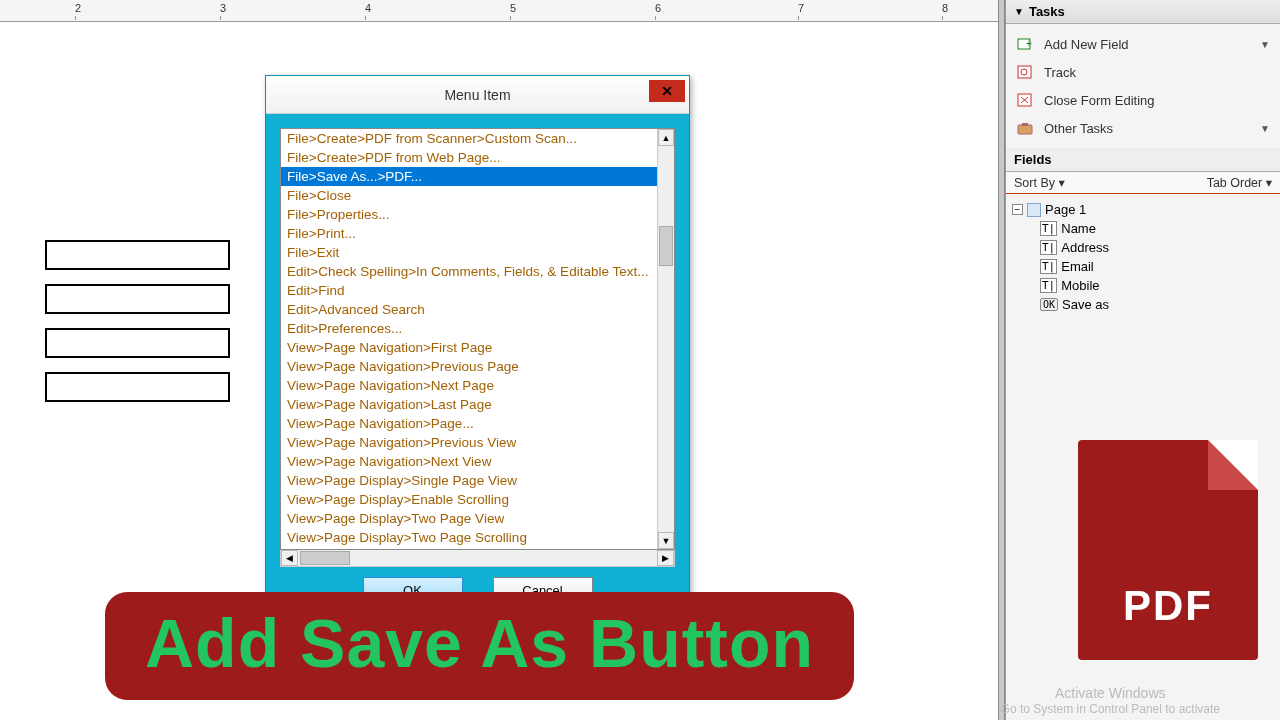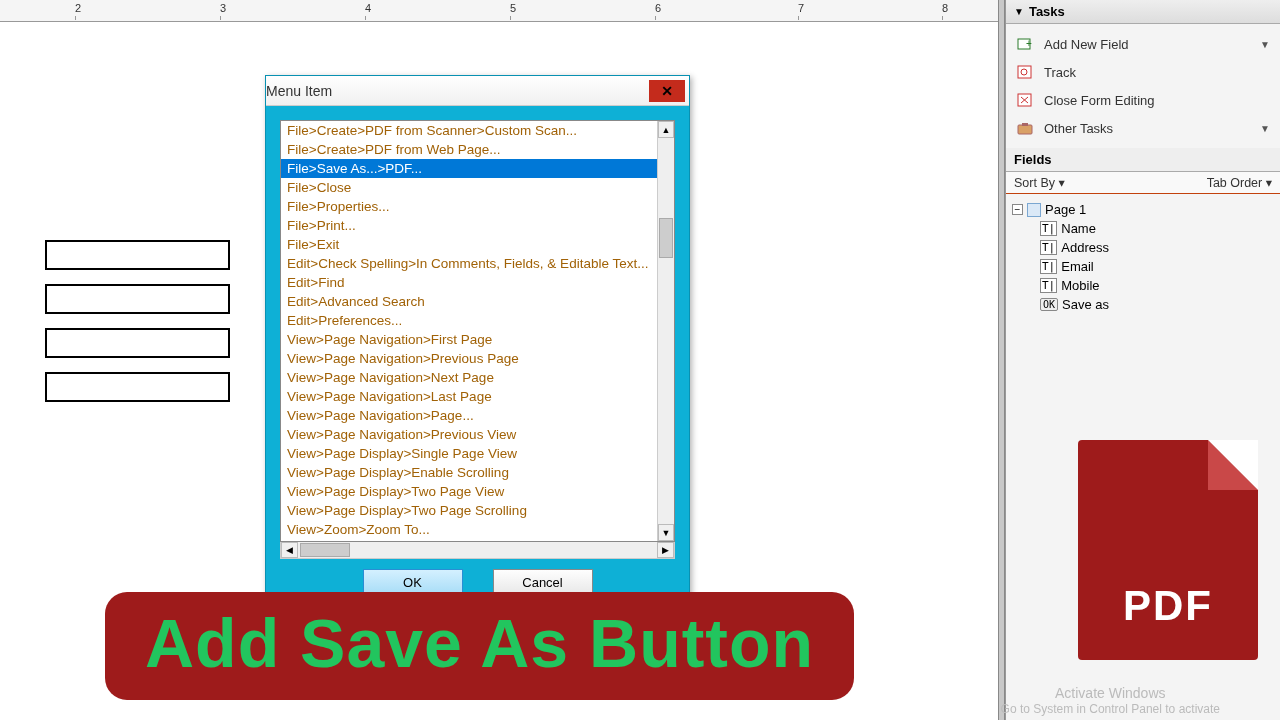--- a/index.html
+++ b/index.html
@@ -5,21 +5,21 @@
 * { box-sizing: border-box; margin: 0; padding: 0; }
 body { font-family: "Segoe UI", Tahoma, sans-serif; font-size: 13px; background: #fff; width: 1280px; height: 720px; overflow: hidden; position: relative; }
 .main-area { position: absolute; left: 0; top: 0; width: 1005px; height: 720px; background: #fff; }
 .ruler-h { position: absolute; left: 0; top: 0; width: 1005px; height: 22px; background: #f5f5f5; border-bottom: 1px solid #999; }
 .ruler-h .tick { position: absolute; top: 2px; font-size: 11px; color: #333; }
 .ruler-h .tick::after { content:""; position:absolute; left:0; top:14px; width:1px; height:4px; background:#999; }
 .doc-bg { position: absolute; left: 0; top: 22px; width: 1005px; height: 700px; background: #fff; }
 .form-fields { position: absolute; left: 45px; top: 218px; }
 .form-fields .field-box { width: 185px; height: 30px; border: 2px solid #000; margin-bottom: 14px; }
 .dialog { position: absolute; left: 265px; top: 75px; width: 425px; background: #0eb0d6; border: 1px solid #0891b2; box-shadow: 2px 2px 6px rgba(0,0,0,0.3); }
-.dialog-titlebar { height: 30px; background: linear-gradient(to bottom,#fff,#f0f0f0); display:flex; align-items:center; justify-content:flex-start; position:relative; border-bottom:1px solid #ccc;}
+.dialog-titlebar { height: 38px; background: linear-gradient(to bottom,#fff,#f0f0f0); display:flex; align-items:center; justify-content:center; position:relative; border-bottom:1px solid #ccc;}
 .dialog-title { font-size:14px; color:#333; }
 .dialog-close { position:absolute; right:4px; top:4px; width:36px; height:22px; background:#c42b1c; display:flex; align-items:center; justify-content:center; color:#000; font-weight:bold; font-size:14px; cursor:pointer;}
 .dialog-body { padding: 14px; background:#0eb0d6; }
 .list-container { background:#fff; border:1px solid #888; display:flex; }
 .list-items { flex:1; height:420px; overflow:hidden; }
 .list-item { padding: 2px 6px; font-size: 13.5px; color:#a16207; cursor:pointer; white-space:nowrap; overflow:hidden; text-overflow:ellipsis;}
 .list-item.selected { background:#0078d7; color:#fff; }
 .vscroll { width:17px; background:#efefef; border-left:1px solid #ccc; display:flex; flex-direction:column; }
 .vscroll .arrow { height:17px; background:#f0f0f0; border:1px solid #bbb; display:flex; align-items:center; justify-content:center; font-size:9px; cursor:pointer;}
 .vscroll .track { flex:1; background:#efefef; position:relative;}
@@ -96,20 +96,21 @@
             <div class="list-item">Edit&gt;Check Spelling&gt;In Comments, Fields, &amp; Editable Text...</div>
             <div class="list-item">Edit&gt;Find</div>
             <div class="list-item">Edit&gt;Advanced Search</div>
             <div class="list-item">Edit&gt;Preferences...</div>
             <div class="list-item">View&gt;Page Navigation&gt;First Page</div>
             <div class="list-item">View&gt;Page Navigation&gt;Previous Page</div>
             <div class="list-item">View&gt;Page Navigation&gt;Next Page</div>
             <div class="list-item">View&gt;Page Navigation&gt;Last Page</div>
             <div class="list-item">View&gt;Page Navigation&gt;Page...</div>
             <div class="list-item">View&gt;Page Navigation&gt;Previous View</div>
+            <div class="list-item">View&gt;Page Navigation&gt;Next View</div>
             <div class="list-item">View&gt;Page Display&gt;Single Page View</div>
             <div class="list-item">View&gt;Page Display&gt;Enable Scrolling</div>
             <div class="list-item">View&gt;Page Display&gt;Two Page View</div>
             <div class="list-item">View&gt;Page Display&gt;Two Page Scrolling</div>
             <div class="list-item">View&gt;Zoom&gt;Zoom To...</div>
           </div>
         <div class="vscroll">
           <div class="arrow">▲</div>
           <div class="track">
               <div class="thumb"></div>

